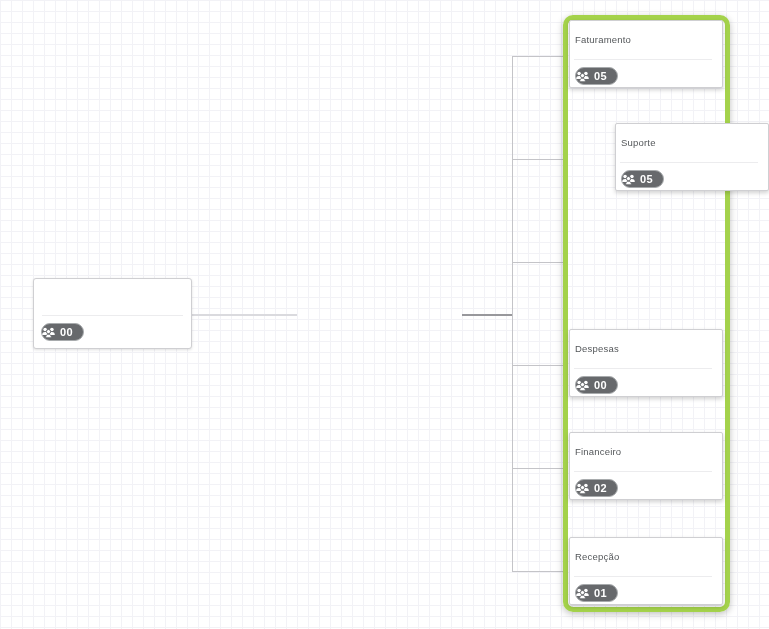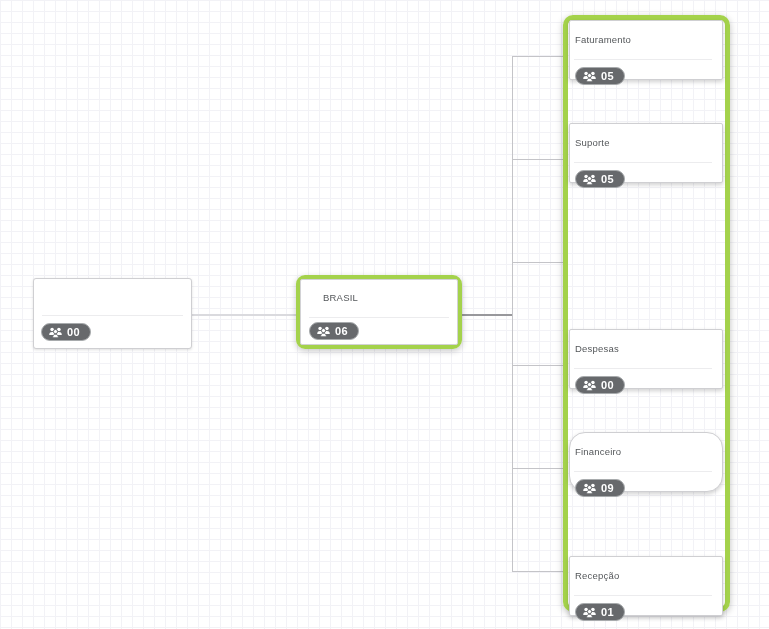--- a/index.html
+++ b/index.html
@@ -40,21 +40,21 @@
     left:4px;right:10px;top:38px;
     height:1px;background:#ececee;
   }
   .badge{
     position:absolute;
     left:5px;top:46px;
     height:18px;
     display:inline-flex;
     align-items:center;
     gap:5px;
-    padding:0 10px 0 7px;
+    padding:0 10px 0 0;
     background:#67696c;
     border:1px solid #a8abad;
     border-radius:11px;
     box-sizing:border-box;
   }
   .badge-count{
     color:#ffffff;
     font-size:11px;
     font-weight:bold;
     letter-spacing:.5px;
@@ -84,21 +84,21 @@
     left:563px;top:15px;
     width:167px;height:597px;
     border:5px solid #a4d24b;
     border-radius:10px;
     box-sizing:border-box;
     box-shadow:0 2px 7px rgba(0,0,0,0.25);
     background:transparent;
   }
   .child-node{
     position:absolute;
-    left:1px;width:154px;height:60px;
+    left:1px;width:154px;height:68px;
     background:#ffffff;
     border:1px solid #cfcfd2;
     border-radius:2px;
     box-shadow:0 2px 4px rgba(0,0,0,0.18);
     box-sizing:border-box;
   }
 </style>
 </head>
 <body>
 
@@ -133,51 +133,37 @@
     <div class="badge" style="left:7px;top:44px;">
       <span class="users-icon">
         <svg width="13" height="11" viewBox="0 0 13 11" fill="#ffffff">
             <use href="#users-glyph"></use>
           </svg>
       </span>
       <span class="badge-count">00</span>
     </div>
   </div>
 
-  <div class="selected-wrap" style="left:296px;top:275px;width:166px;height:74px;">
-    <div class="inner-node">
-      <div class="node-title" style="left:22px;top:12px;">BRASIL</div>
-      <div class="node-divider" style="left:8px;right:8px;top:37px;"></div>
-      <div class="badge" style="left:8px;top:42px;">
-        <span class="users-icon">
-          <svg width="13" height="11" viewBox="0 0 13 11" fill="#ffffff">
-              <use href="#users-glyph"></use>
-            </svg>
-        </span>
-        <span class="badge-count">06</span>
-      </div>
-    </div>
-  </div>
 
   <div id="children-group">
 
     <div class="child-node" style="top:0px;">
       <div class="node-title">Faturamento</div>
       <div class="node-divider"></div>
       <div class="badge">
         <span class="users-icon">
           <svg width="13" height="11" viewBox="0 0 13 11" fill="#ffffff">
               <use href="#users-glyph"></use>
             </svg>
         </span>
         <span class="badge-count">05</span>
       </div>
     </div>
 
-    <div class="child-node" style="top:103px;">
+    <div class="child-node" style="top:103px;margin-left:46px;">
       <div class="node-title">Suporte</div>
       <div class="node-divider"></div>
       <div class="badge">
         <span class="users-icon">
           <svg width="13" height="11" viewBox="0 0 13 11" fill="#ffffff">
               <use href="#users-glyph"></use>
             </svg>
         </span>
         <span class="badge-count">05</span>
       </div>
@@ -190,34 +176,34 @@
       <div class="badge">
         <span class="users-icon">
           <svg width="13" height="11" viewBox="0 0 13 11" fill="#ffffff">
               <use href="#users-glyph"></use>
             </svg>
         </span>
         <span class="badge-count">00</span>
       </div>
     </div>
 
-    <div class="child-node" style="top:412px;border-radius:16px;">
+    <div class="child-node" style="top:412px;">
       <div class="node-title">Financeiro</div>
       <div class="node-divider"></div>
       <div class="badge">
         <span class="users-icon">
           <svg width="13" height="11" viewBox="0 0 13 11" fill="#ffffff">
               <use href="#users-glyph"></use>
             </svg>
         </span>
-        <span class="badge-count">09</span>
-      </div>
-    </div>
-
-    <div class="child-node" style="top:536px;">
+        <span class="badge-count">02</span>
+      </div>
+    </div>
+
+    <div class="child-node" style="top:517px;">
       <div class="node-title">Recepção</div>
       <div class="node-divider"></div>
       <div class="badge">
         <span class="users-icon">
           <svg width="13" height="11" viewBox="0 0 13 11" fill="#ffffff">
               <use href="#users-glyph"></use>
             </svg>
         </span>
         <span class="badge-count">01</span>
       </div>

